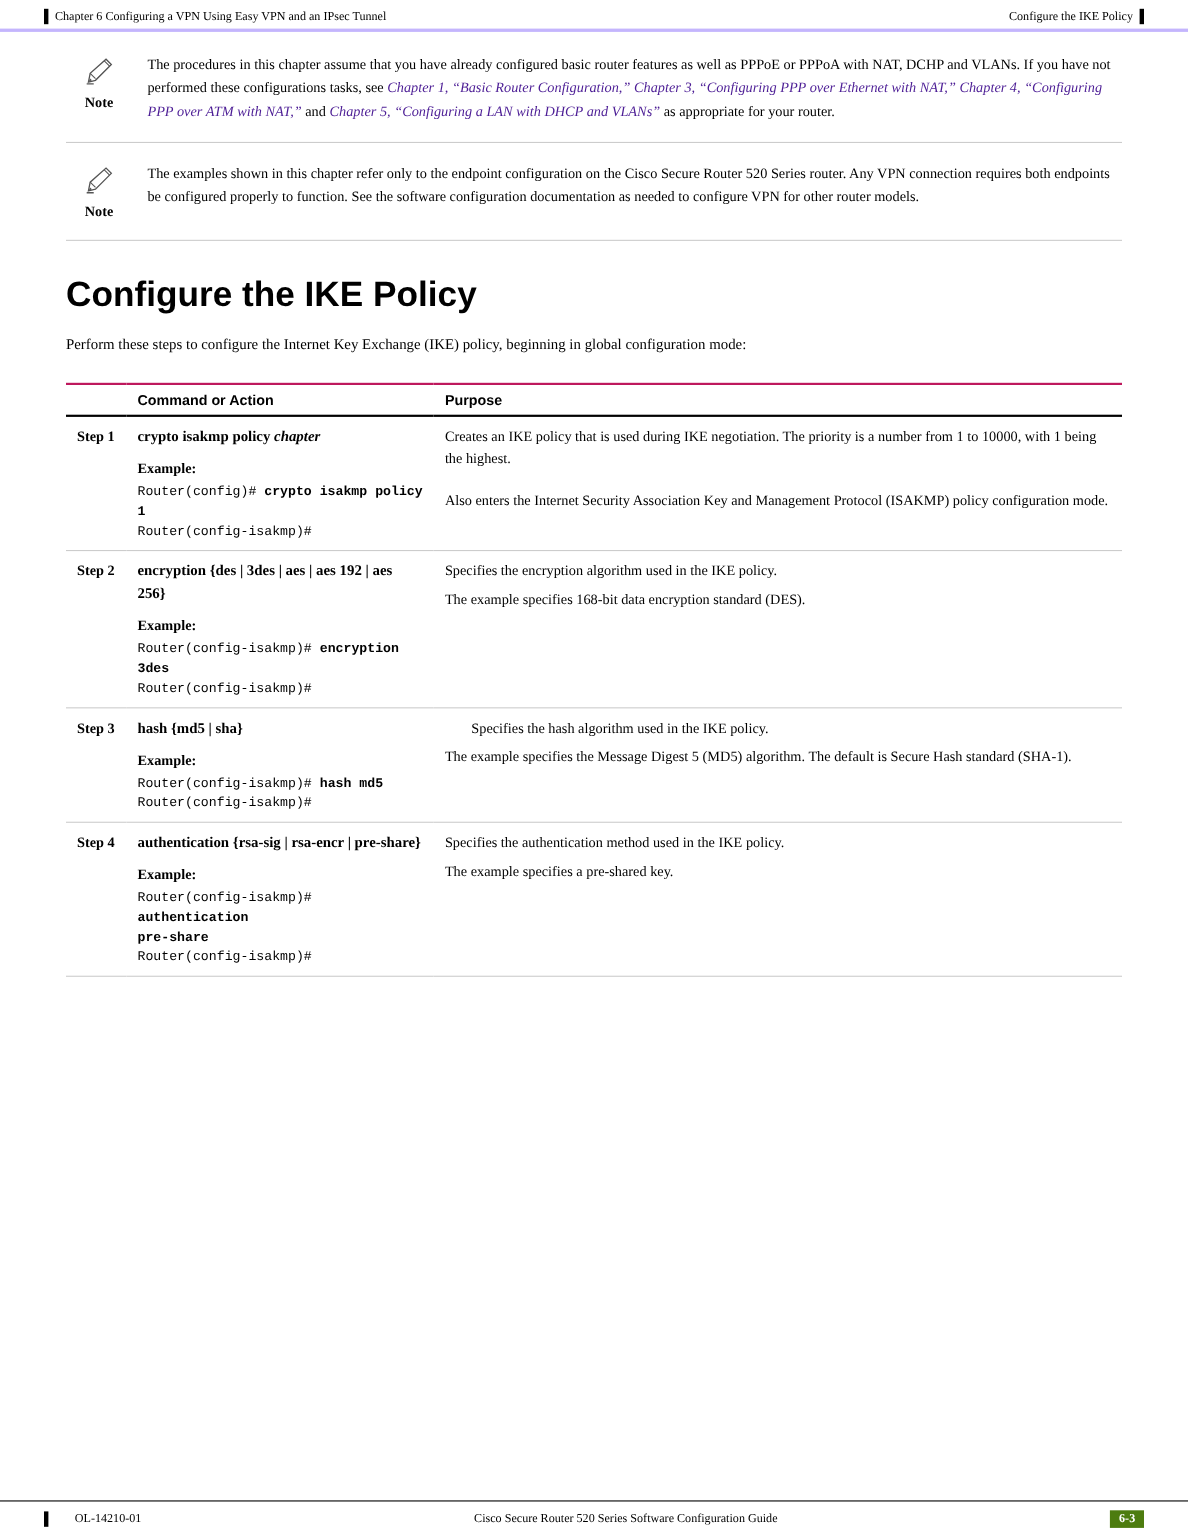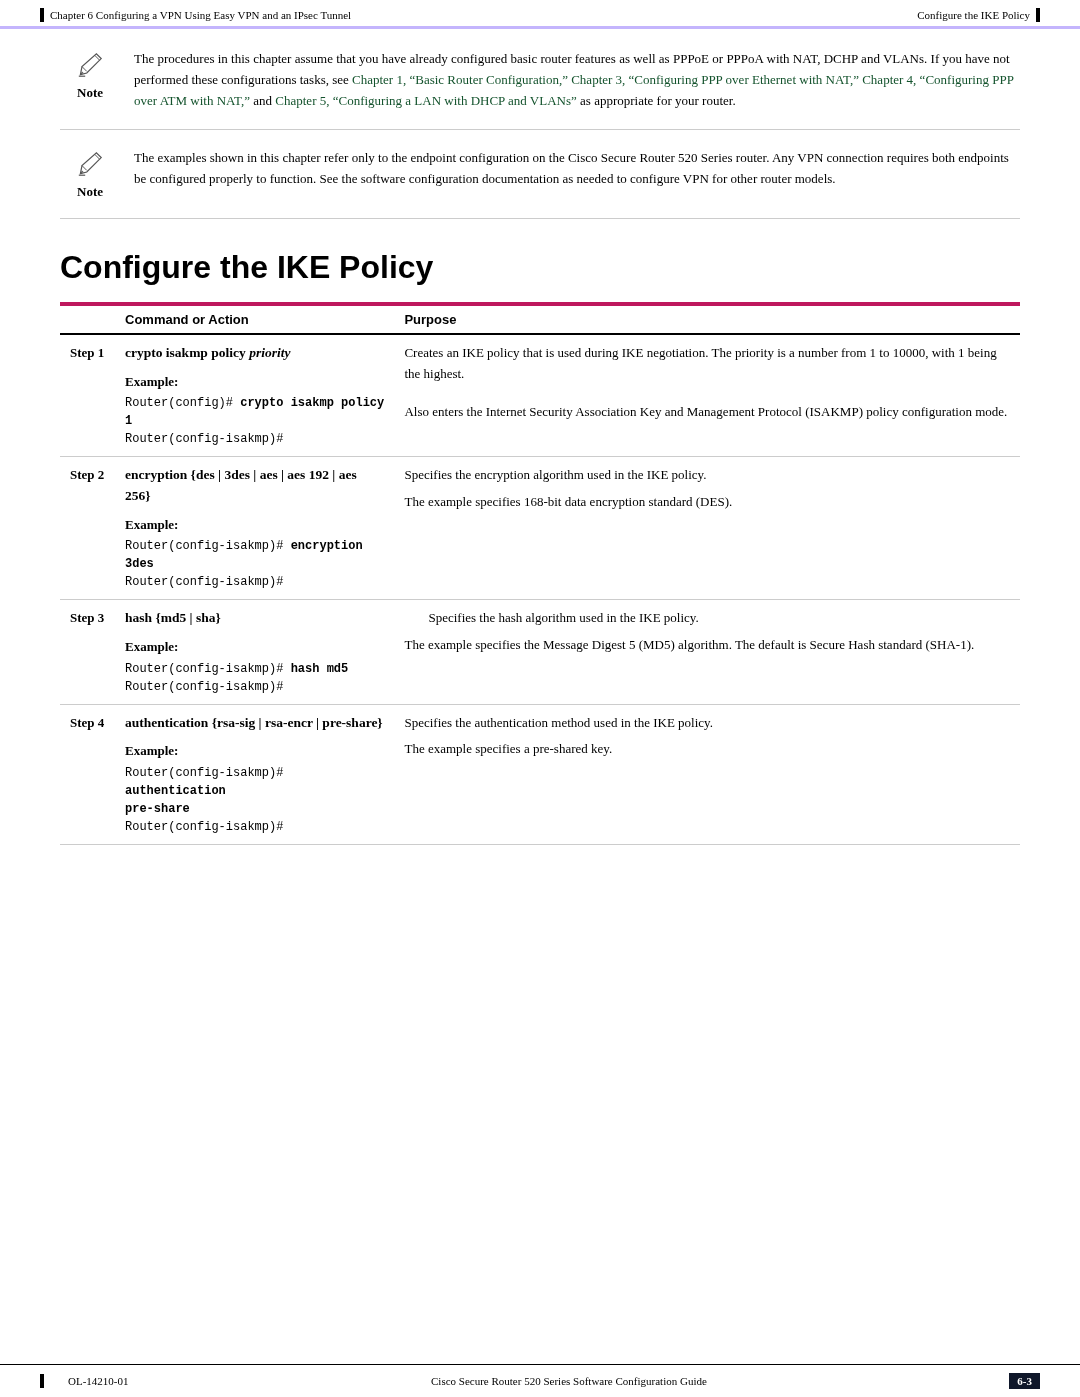--- a/index.html
+++ b/index.html
@@ -68,22 +68,23 @@
       font-weight: bold;
       font-size: 13px;
       margin-top: 4px;
     }
     .note-text {
       font-size: 13px;
       line-height: 1.6;
       flex: 1;
     }
     .note-text a, .link-blue {
-      color: #14532d;
+      color: #4c1d95;
       text-decoration: none;
+      font-style: italic;
     }
 
     
     .section-heading {
       font-size: 32px;
       font-weight: bold;
       margin: 30px 0 16px 0;
       font-family: Arial, sans-serif;
     }
     .section-intro {
@@ -92,21 +93,21 @@
       margin-bottom: 24px;
     }
 
     
     .steps-table {
       width: 100%;
       border-collapse: collapse;
       margin-top: 8px;
     }
     .steps-table thead tr {
-      border-top: 4px solid #be185d;
+      border-top: 2px solid #be185d;
       border-bottom: 2px solid #000;
     }
     .steps-table th {
       text-align: left;
       font-size: 13px;
       font-weight: bold;
       padding: 6px 10px;
       font-family: Arial, sans-serif;
     }
     .steps-table th:first-child {
@@ -174,21 +175,21 @@
       align-items: center;
       gap: 24px;
     }
     .footer-bar {
       width: 4px;
       height: 14px;
       background: #000;
       display: inline-block;
     }
     .footer-page-num {
-      background: #0f172a;
+      background: #4d7c0f;
       color: #fff;
       padding: 2px 8px;
       font-size: 11px;
       font-weight: bold;
     }
 
     
     .pencil-svg {
       width: 32px;
       height: 32px;
@@ -237,34 +238,35 @@
       </svg>
       <span class="note-label">Note</span>
     </div>
     <div class="note-text">
       The examples shown in this chapter refer only to the endpoint configuration on the Cisco Secure Router 520 Series router. Any VPN connection requires both endpoints be configured properly to function. See the software configuration documentation as needed to configure VPN for other router models.
     </div>
   </div>
 
   <h1 class="section-heading">Configure the IKE Policy</h1>
 
+  <p class="section-intro">Perform these steps to configure the Internet Key Exchange (IKE) policy, beginning in global configuration mode:</p>
 
   <table class="steps-table">
     <thead>
       <tr>
         <th style="width:55px;"></th>
         <th>Command or Action</th>
         <th>Purpose</th>
       </tr>
     </thead>
     <tbody id="steps-tbody">
     <tr>
           <td><span class="step-num">Step 1</span></td>
           <td class="cmd-col">
-            <div class="cmd-main"><strong>crypto isakmp policy </strong><em>priority</em></div>
+            <div class="cmd-main"><strong>crypto isakmp policy </strong><em>chapter</em></div>
             <span class="example-label">Example:</span>
             <span class="code-line">Router(config)# <span class="code-bold">crypto isakmp policy 1</span></span>
             <span class="code-line">Router(config-isakmp)#</span>
           </td>
           <td>
             <p style="margin-bottom:18px;">Creates an IKE policy that is used during IKE negotiation. The priority is a number from 1 to 10000, with 1 being the highest.</p>
             <p style="margin-bottom:0;">Also enters the Internet Security Association Key and Management Protocol (ISAKMP) policy configuration mode.</p>
           </td>
         </tr>
         <tr>

